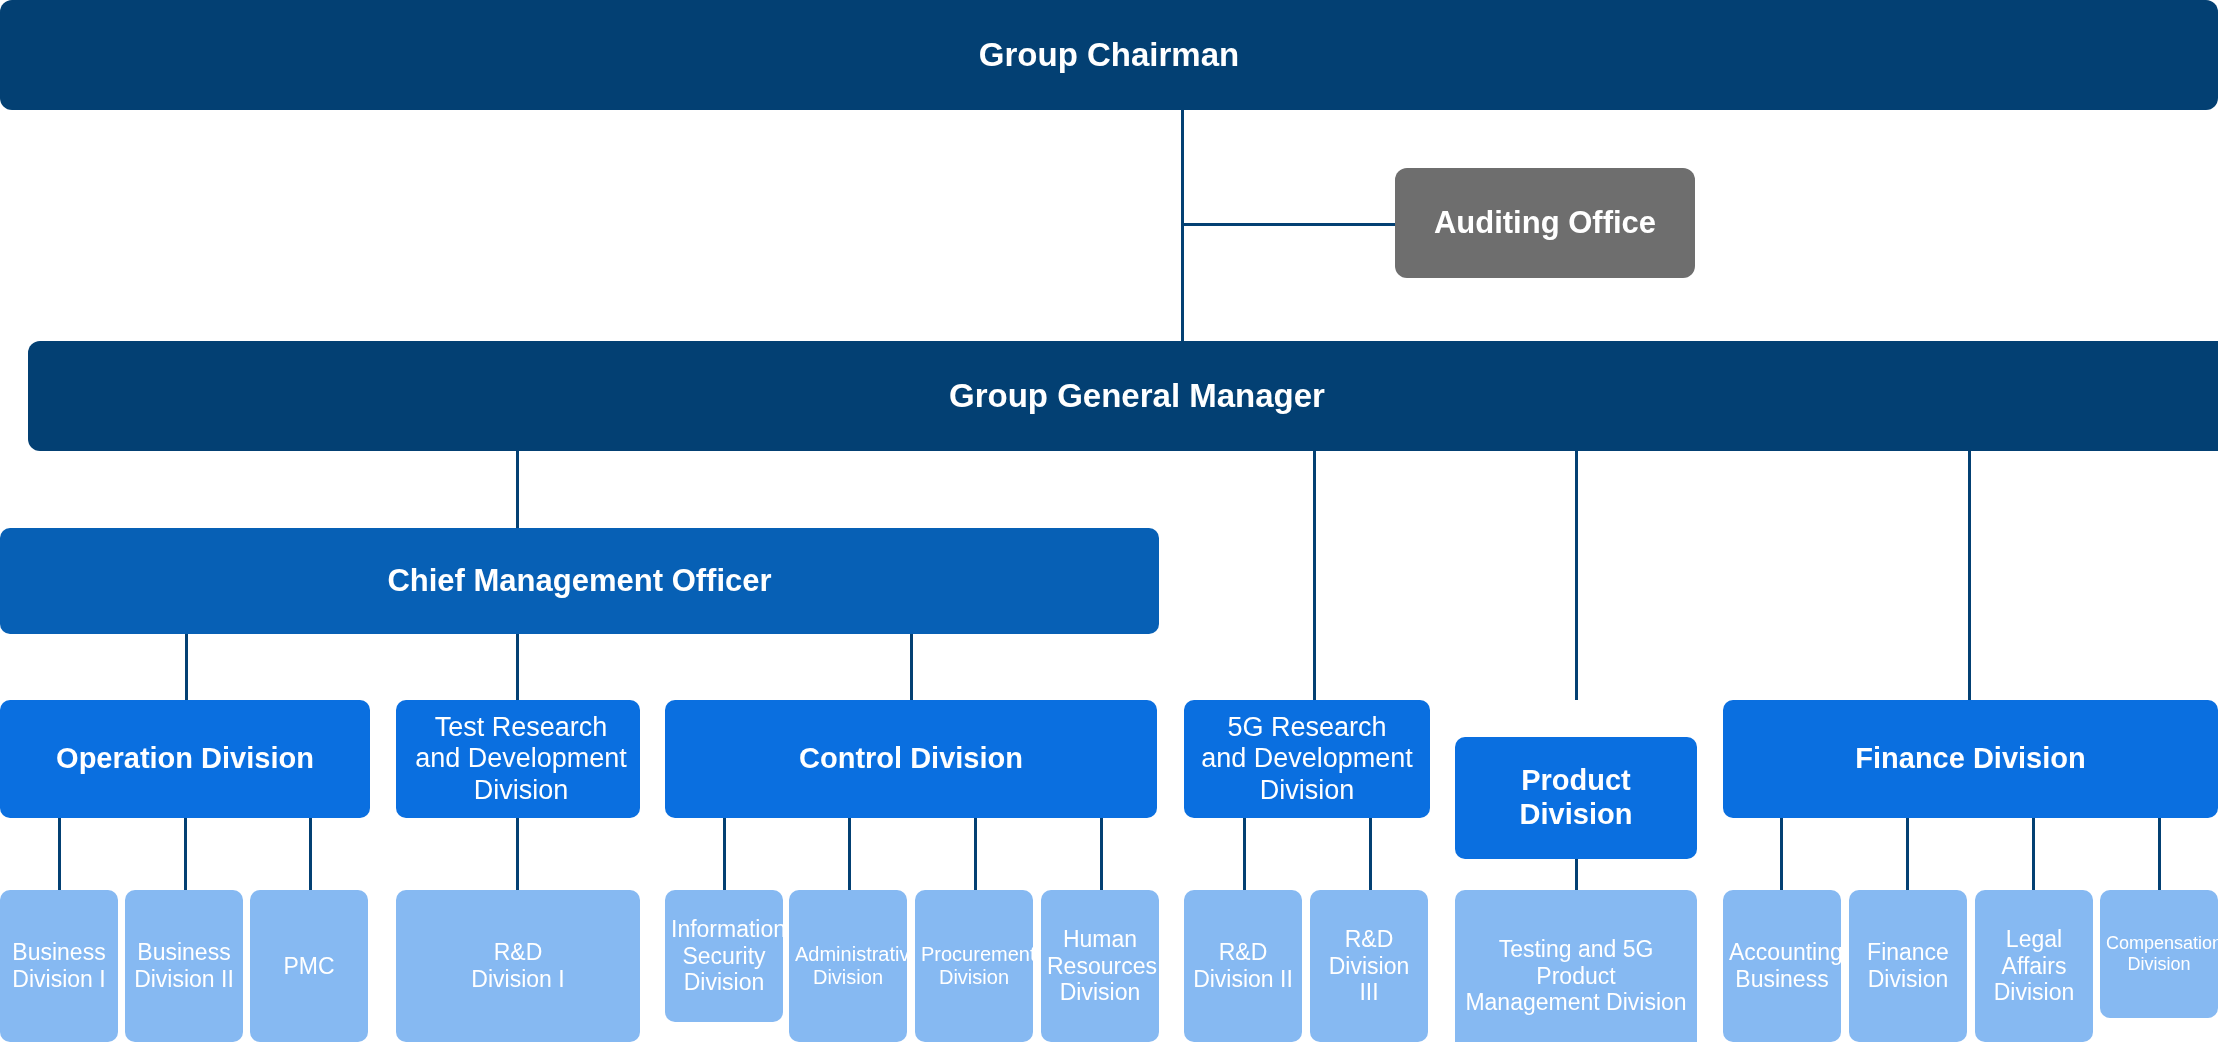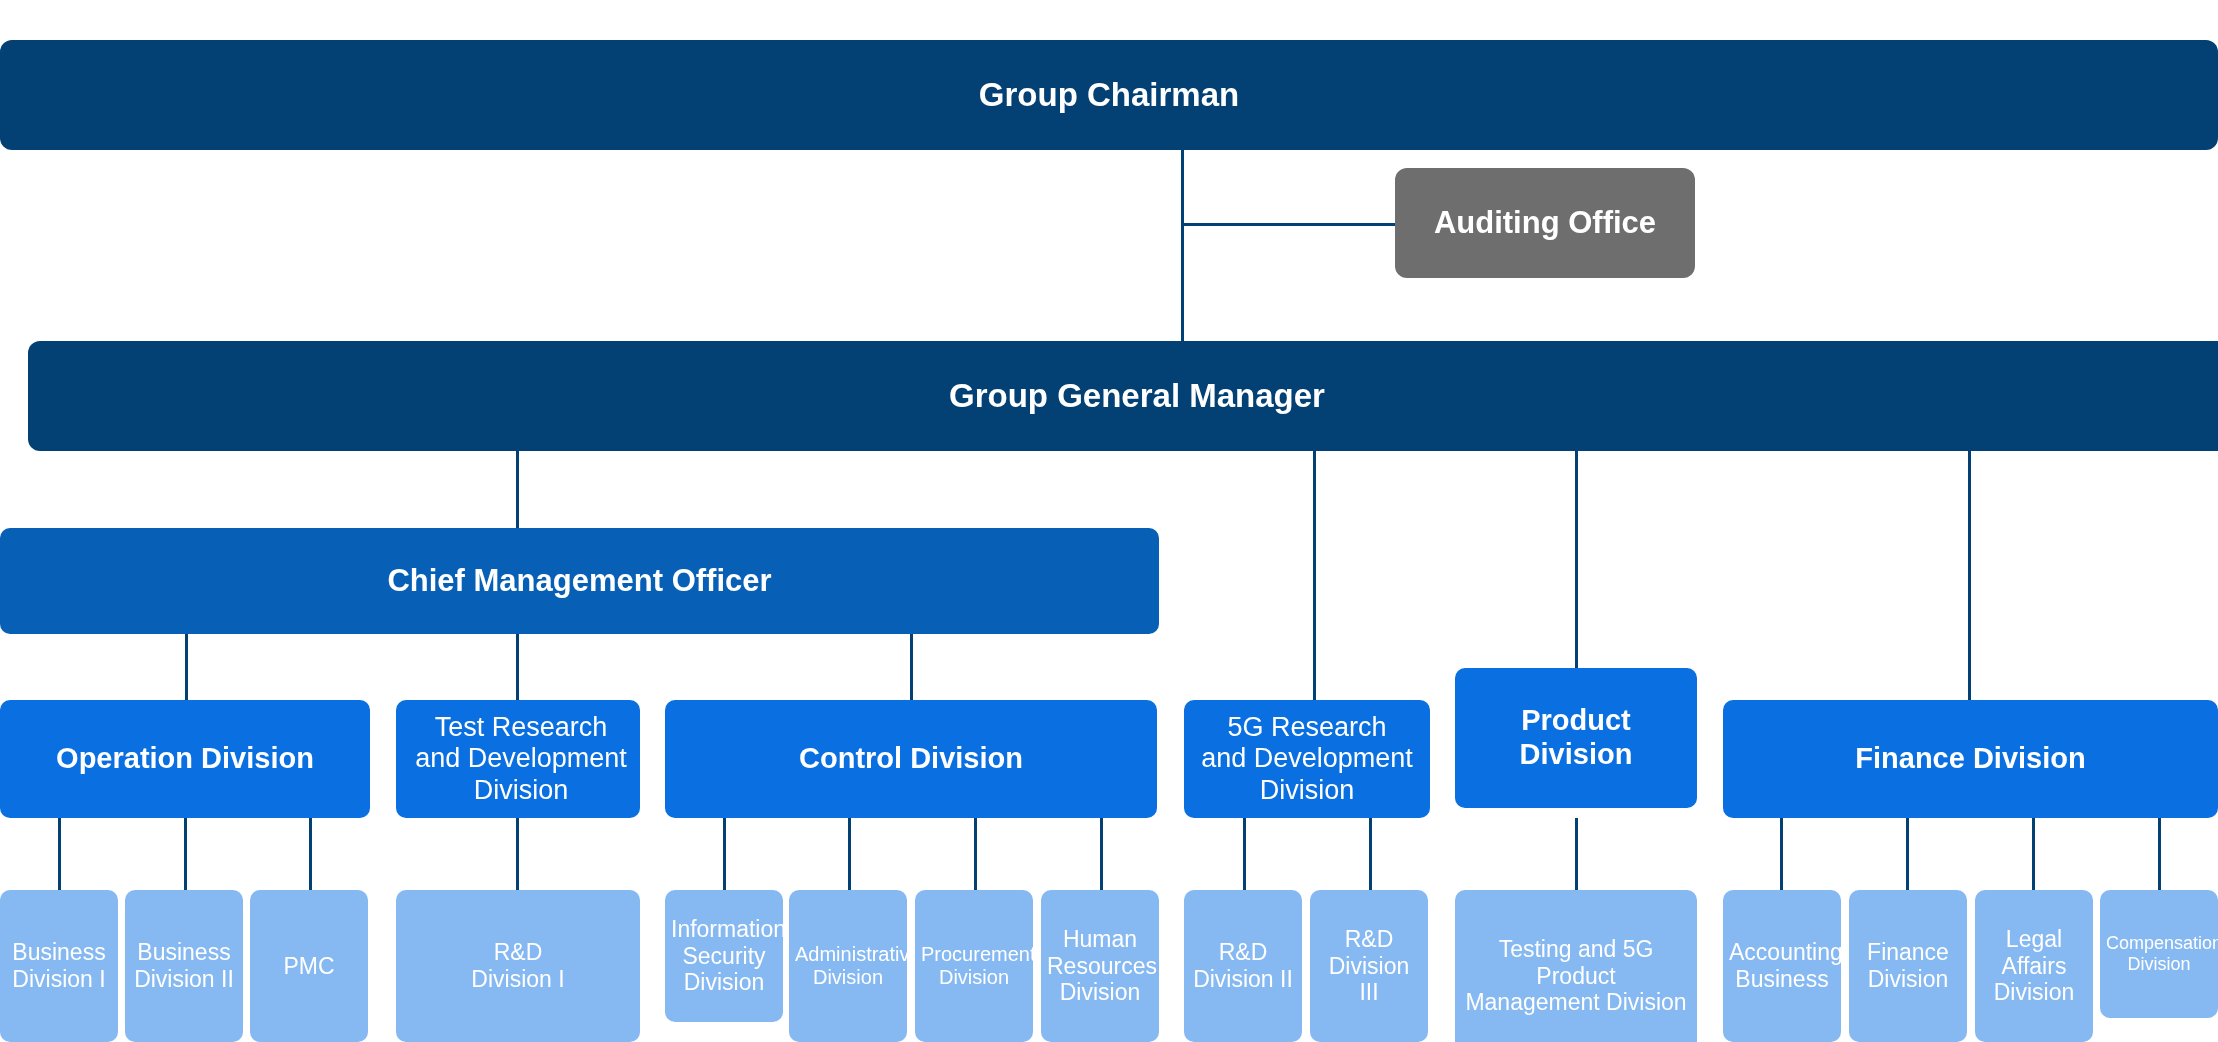--- a/index.html
+++ b/index.html
@@ -120,21 +120,21 @@
   <div class="conn v" style="left:1243px; top:818px; height:72px;"></div>
   <div class="conn v" style="left:1369px; top:818px; height:72px;"></div>
 
   <div class="conn v" style="left:1575px; top:818px; height:72px;"></div>
 
   <div class="conn v" style="left:1780px; top:818px; height:72px;"></div>
   <div class="conn v" style="left:1906px; top:818px; height:72px;"></div>
   <div class="conn v" style="left:2032px; top:818px; height:72px;"></div>
   <div class="conn v" style="left:2158px; top:818px; height:72px;"></div>
 
-  <div class="node tier-exec" style="left:0px; top:0px; width:2218px; height:110px;margin-top:40px;">
+  <div class="node tier-exec" style="left:0px; top:0px; width:2218px; height:110px;">
     <span class="label">Group Chairman</span>
   </div>
 
   <div class="node tier-audit" style="left:1395px; top:168px; width:300px; height:110px;">
     <span class="label">Auditing Office</span>
   </div>
 
   <div class="node tier-exec" style="left:0px; top:341px; width:2218px; height:110px;margin-left:28px;">
     <span class="label">Group General Manager</span>
   </div>
@@ -156,21 +156,21 @@
   <div class="node tier-div" style="left:665px; top:700px; width:492px; height:118px;">
     <span class="label">Control Division</span>
   </div>
 
   <div class="node tier-div thin" style="left:1184px; top:700px; width:246px; height:118px;">
     <span class="label">5G Research
 and Development
 Division</span>
   </div>
 
-  <div class="node tier-div" style="left:1455px; top:668px; width:242px; height:140px;">
+  <div class="node tier-div" style="left:1455px; top:737px; width:242px; height:122px;">
     <span class="label">Product
 Division</span>
   </div>
 
   <div class="node tier-div" style="left:1723px; top:700px; width:495px; height:118px;">
     <span class="label">Finance Division</span>
   </div>
 
   <div class="node tier-sub" style="left:0px; top:890px; width:118px; height:152px;">
     <span class="label">Business

